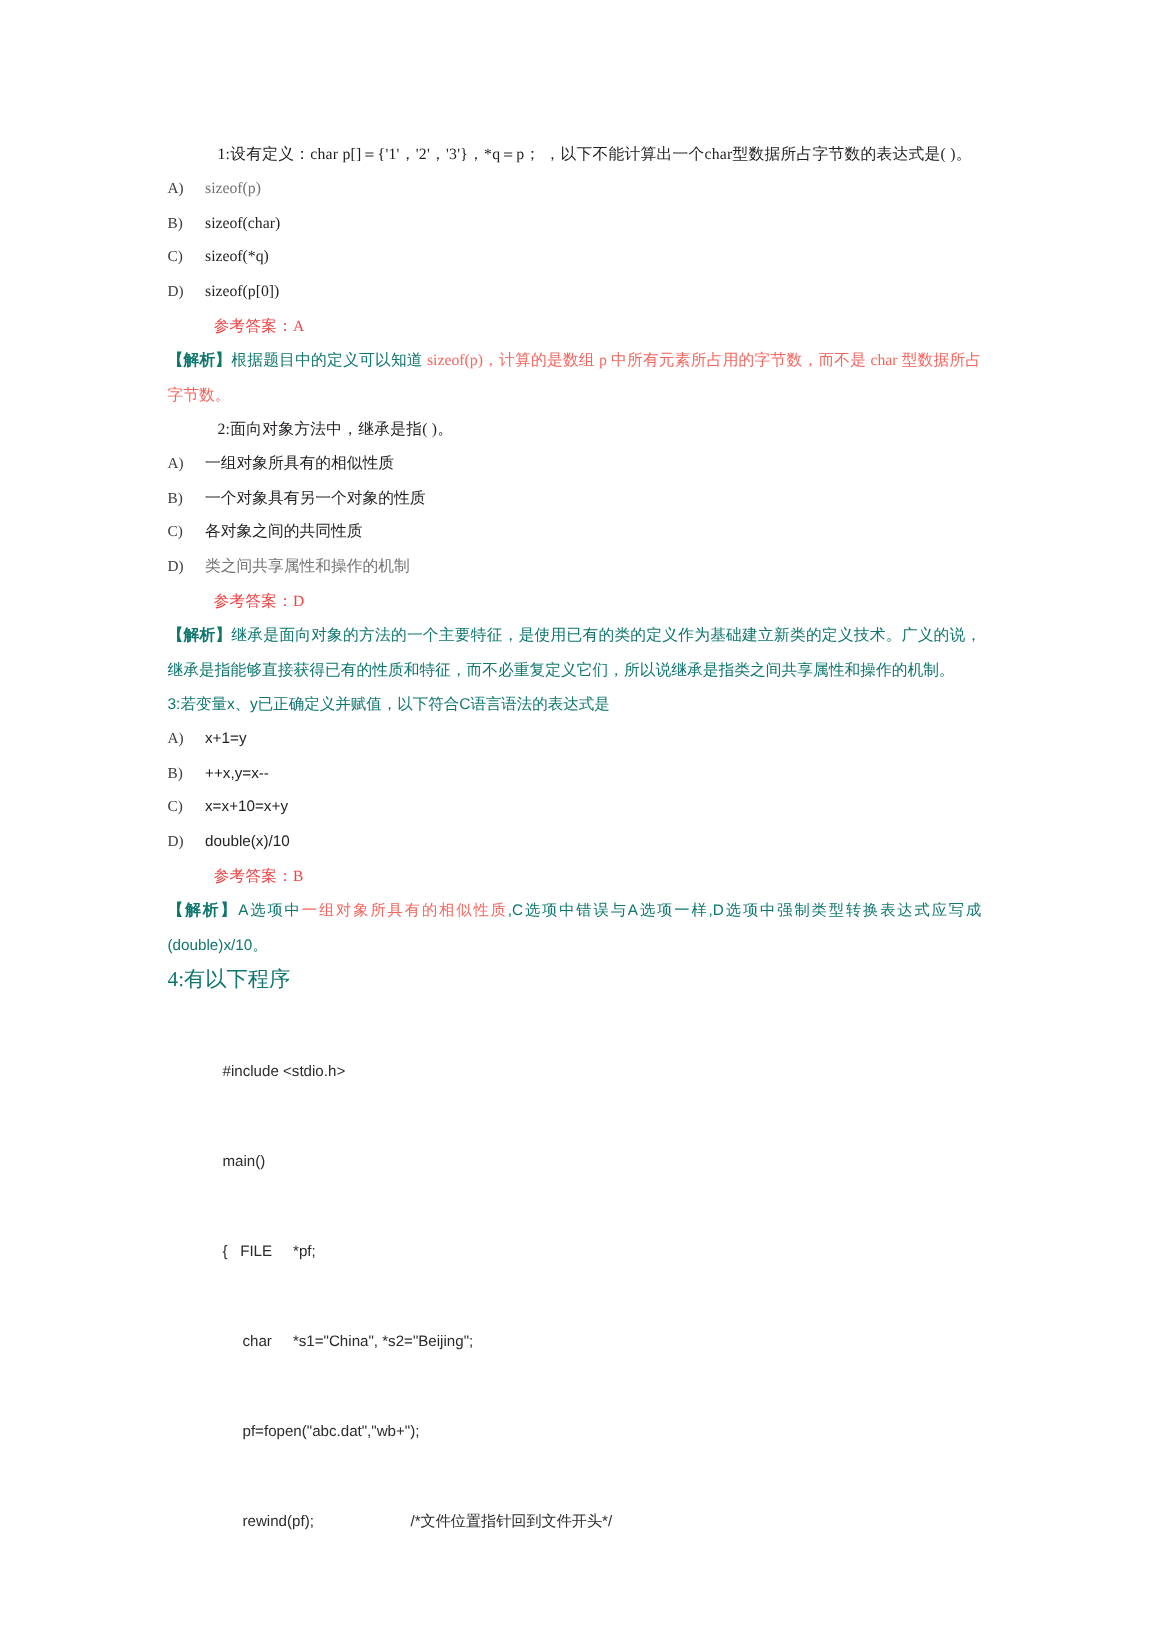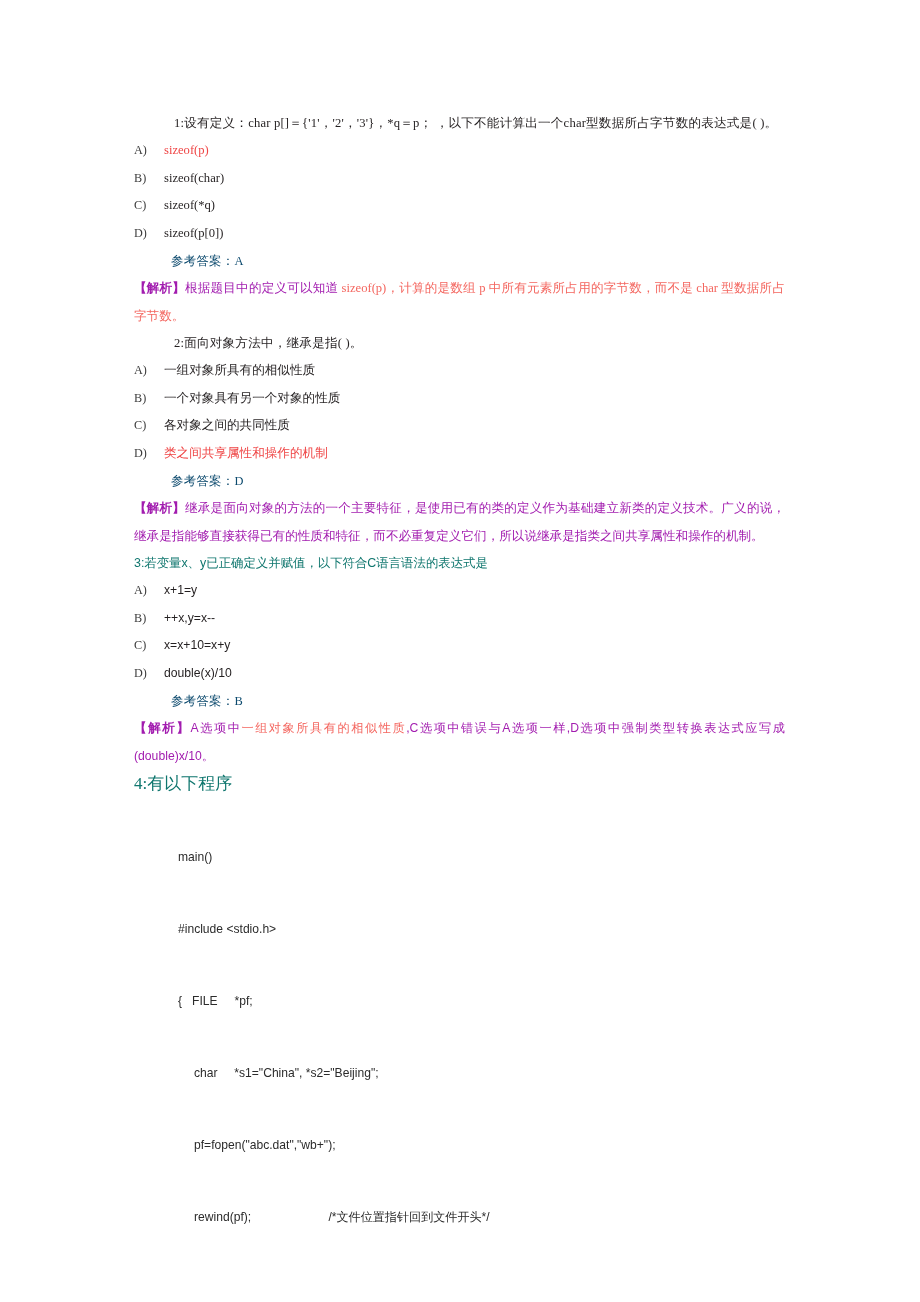--- a/index.html
+++ b/index.html
@@ -69,26 +69,26 @@
   }
   .opt.serif .otext {
     font-family: "Liberation Serif", "DejaVu Serif", serif;
     font-size: 12.6px;
   }
   .opt.sans .otext {
     font-family: "Liberation Sans", "DejaVu Sans", sans-serif;
     font-size: 12.2px;
     text-align: center;
   }
-  .opt.red .otext { color: #ef4444; }
+  .opt.red .otext { color: #737373; }
 
   
   .answer {
     padding-left: 37px;
-    color: #0c4a6e;
+    color: #ef4444;
     font-family: "Liberation Serif", "DejaVu Serif", serif;
     font-size: 12.4px;
     line-height: 28px;
     letter-spacing: 0.3px;
   }
 
   
   .expl {
     font-family: "Liberation Serif", "DejaVu Serif", serif;
     font-size: 12.6px;
@@ -99,21 +99,21 @@
   .expl .tag { font-weight: bold; }
   .expl.sansbody {
     font-family: "Liberation Sans", "DejaVu Sans", sans-serif;
     font-size: 12.2px;
   }
   .expl.sansbody .tag {
     font-family: "Liberation Serif", "DejaVu Serif", serif;
     font-size: 12.6px;
   }
   .red { color: #f4665f; }
-  .blk { color: #a21caf; }
+  .blk { color: #0f766e; }
 
   
   .code {
     font-family: "Liberation Sans", "DejaVu Sans", sans-serif;
     font-size: 12.1px;
     line-height: 24px;
     white-space: pre;
     color: #2b2b2b;
   }
   .code-ln { padding-left: 44px; }
@@ -204,22 +204,22 @@
 
       <div class="expl sansbody">
         <span class="tag blk">【解析】</span><span class="blk">A选项中</span><span class="red">一组对象所具有的相似性质</span><span class="blk">,C选项中错误与A选项一样,D选项中强制类型转换表达式应写成(double)x/10。</span>
       </div>
     </div>
 
     <div>
       <div class="line q-stem-flush serifnum">4:有以下程序</div>
 
       <div class="code">
+        <div class="code-ln i0">#include &lt;stdio.h&gt;</div>
         <div class="code-ln i0">main()</div>
-        <div class="code-ln i0">#include &lt;stdio.h&gt;</div>
         <div class="code-ln i0">{   FILE     *pf;</div>
         <div class="code-ln i2">char     *s1="China", *s2="Beijing";</div>
         <div class="code-ln i2">pf=fopen("abc.dat","wb+");</div>
         <div class="code-ln i2">rewind(pf);                       /*文件位置指针回到文件开头*/</div>
         
         
         
       </div>
 
     </div>

